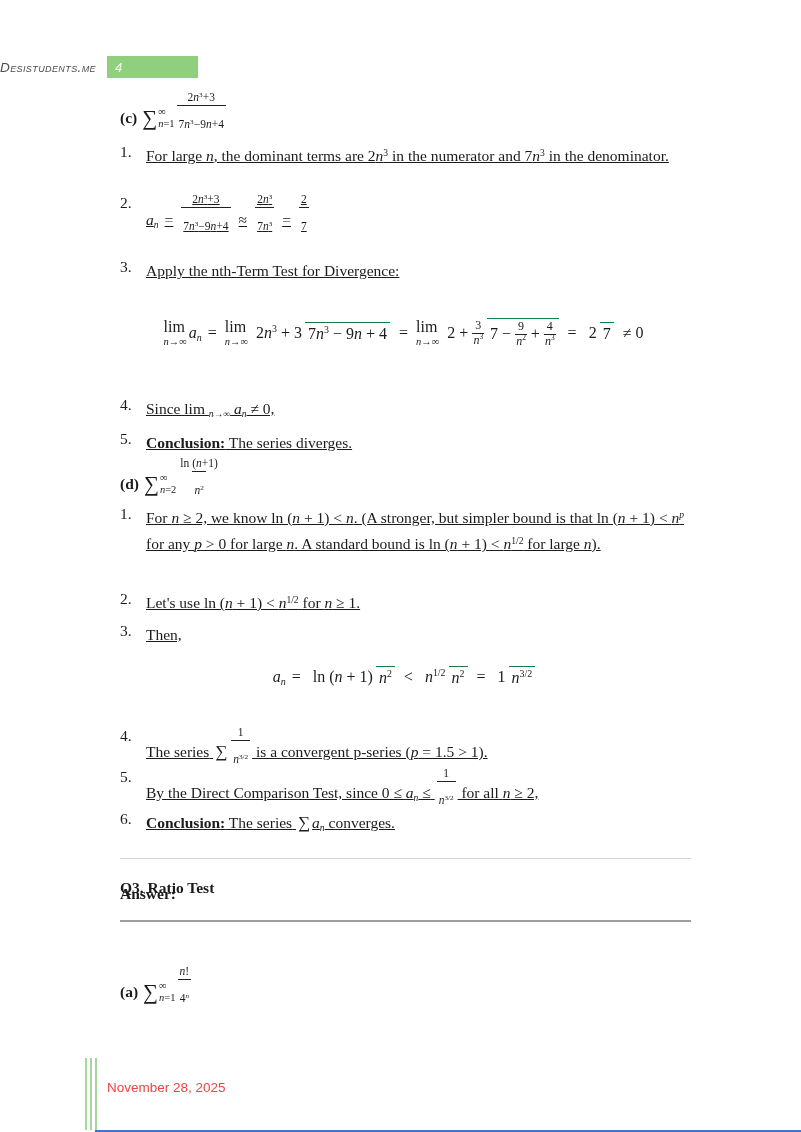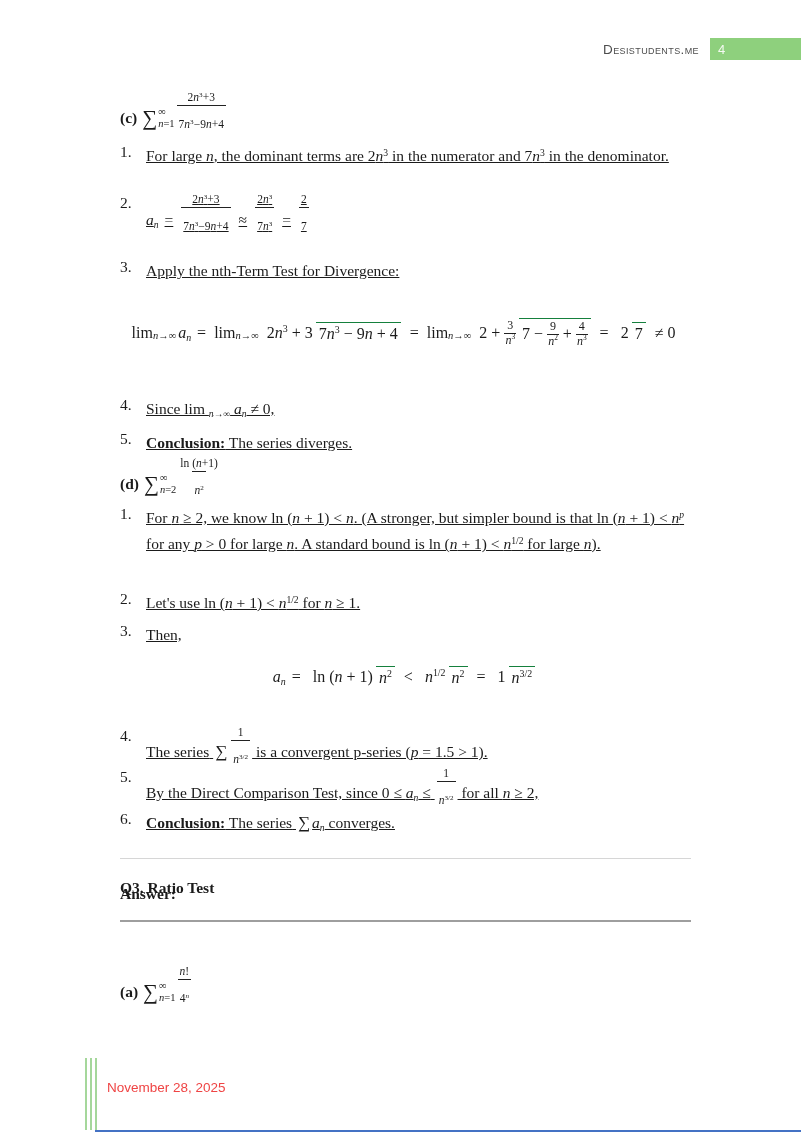--- a/index.html
+++ b/index.html
@@ -2,21 +2,21 @@
 <html><head>
 <meta charset="utf-8">
 <style>
   html,body{margin:0;padding:0;}
   body{
     width:801px;height:1132px;position:relative;overflow:hidden;
     background:#ffffff;color:#1b1b1b;
     font-family:"Liberation Serif",serif;font-size:15.5px;
   }
   
-  .hdr{position:absolute;top:38px;left:0;right:0;height:22px;display:flex;justify-content:flex-end;align-items:center;}
+  .hdr{position:absolute;top:56px;left:0;right:0;height:22px;display:flex;align-items:center;font-style:italic;}
   .site{font-family:"Liberation Sans",sans-serif;font-variant:small-caps;letter-spacing:.4px;color:#4d4d4d;font-size:13.5px;margin-right:11px;}
   .badge{width:91px;height:22px;background:#8ed07d;color:#f5faf2;font-family:"Liberation Sans",sans-serif;font-size:13px;display:flex;align-items:center;padding-left:8px;box-sizing:border-box;}
 
   
   .block{position:absolute;left:120px;width:571px;}
 
   
   .head-row{display:flex;align-items:center;}
   .head-label{font-weight:bold;}
   .sigma-wrap{display:inline-flex;align-items:center;margin-left:5px;}
@@ -33,21 +33,21 @@
   .li{display:flex;}
   .li-num{width:26px;flex:0 0 26px;}
   .li-body{flex:1;line-height:1.7;text-decoration:underline;}
   .mathrow{display:flex;align-items:center;line-height:1.3;}
   .op{margin:0 6px;}
 
   
   .eqblock{display:flex;align-items:center;justify-content:center;}
   .eq1{font-size:16px;}
   .eq2{font-size:16px;}
-  .lim{display:inline-flex;flex-direction:row;align-items:flex-end;line-height:1.05;margin:0 2px;}
+  .lim{display:inline-flex;flex-direction:column;align-items:flex-start;line-height:1.05;margin:0 2px;}
   .lim-under{font-size:10.5px;}
   .dfrac{display:inline-flex;flex-direction:row;align-items:center;line-height:1.3;margin:0 3px;}
   .dfrac .num{padding:0 3px;}
   .dfrac .den{border-top:1px solid #15803d;padding:1px 3px 0 3px;}
   .frow{display:inline-flex;align-items:center;gap:4px;}
   .sfrac{display:inline-flex;flex-direction:column;align-items:center;font-size:12px;line-height:1.15;}
   .sfrac .num{padding:0 1px;}
   .sfrac .den{border-top:1px solid #222;padding:0 1px;}
 
   

